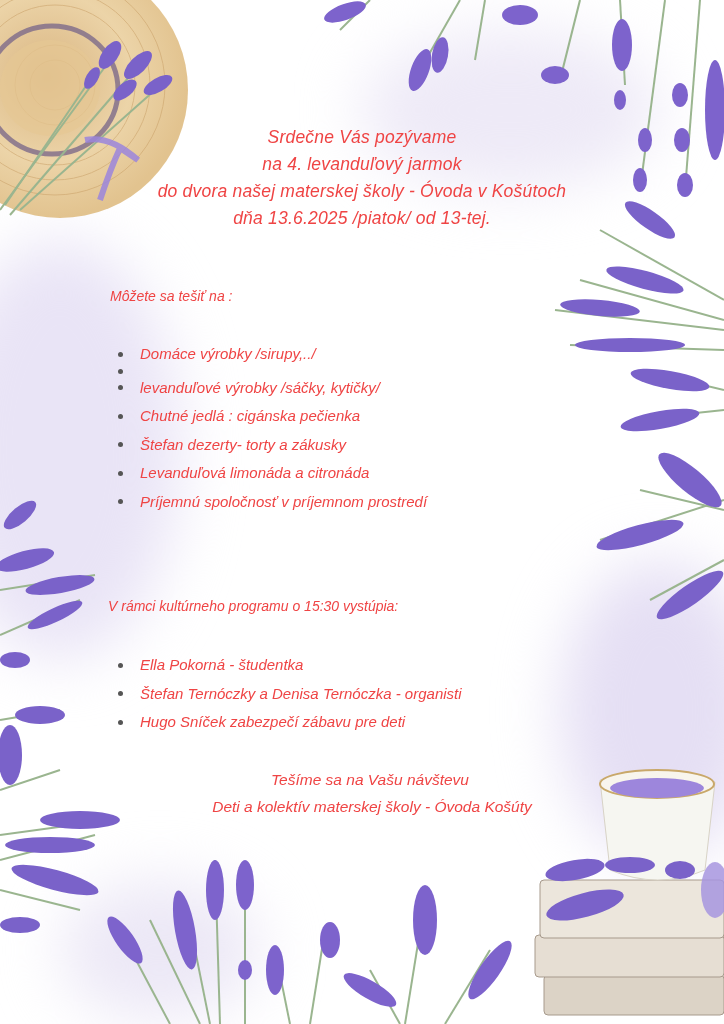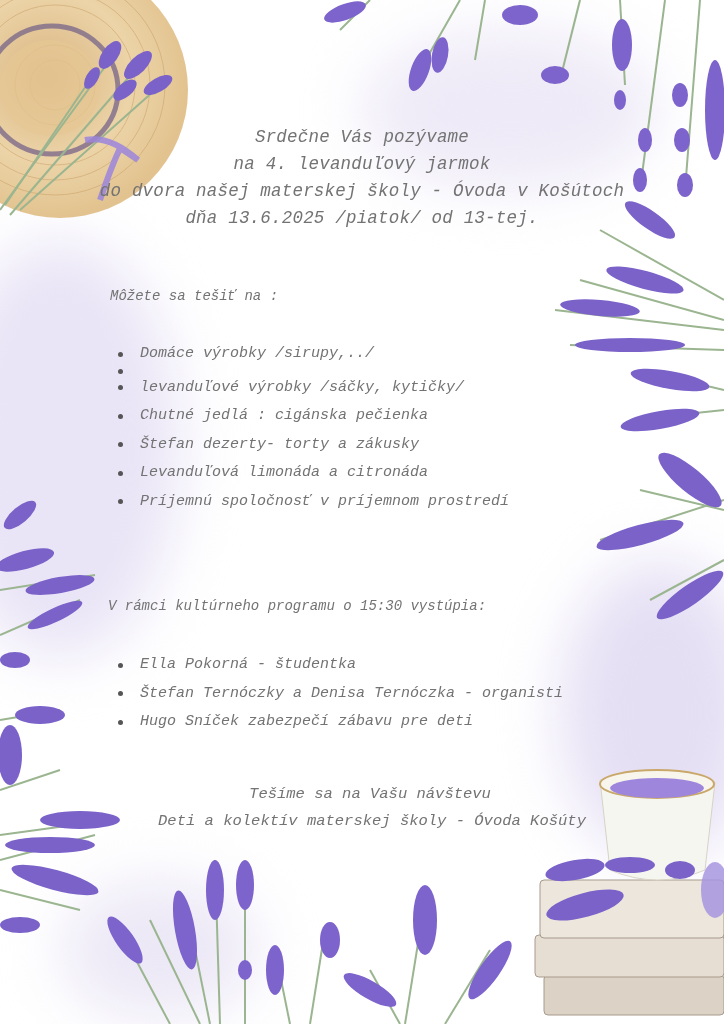--- a/index.html
+++ b/index.html
@@ -6,23 +6,23 @@
   body {
     width: 724px; height: 1024px; overflow: hidden; position: relative;
     background: #ffffff;
     font-family: "DejaVu Serif", serif;
   }
   .page { position: absolute; inset: 0; overflow: hidden; }
   .wash { position: absolute; border-radius: 50%; filter: blur(30px); }
   .deco { position: absolute; }
   .text-layer {
     position: absolute; inset: 0;
-    color: #737373;
+    color: #ef4444;
     font-style: italic;
-    font-family: Liberation Mono, monospace;
+    font-family: Liberation Sans, sans-serif;
   }
   .title {
     position: absolute; left: 0; right: 0; top: 124px;
     text-align: center; font-size: 17.5px; line-height: 27px;
     letter-spacing: 0.2px;
   }
   .title div { white-space: nowrap; }
   .section-label {
     position: absolute; left: 110px; font-size: 14px; white-space: nowrap;
   }
@@ -32,21 +32,21 @@
   }
   ul.list li { white-space: nowrap; display: flex; align-items: center; text-align: center; }
   ul.list li .bullet {
     display: inline-block; width: 5px; height: 5px; border-radius: 50%;
     background: #555; margin-right: 17px; flex: none;
   }
   .closing {
     position: absolute; left: 0; right: 0; top: 766px; text-align: center;
     font-size: 15.5px; line-height: 27px;
   }
-  .closing .l1 { padding-left: 16px; margin-top: 15px; }
+  .closing .l1 { padding-left: 16px; }
   .closing .l2 { padding-left: 20px; }
 </style>
 </head>
 <body>
 
 <div class="page">
 
   <div class="wash" style="left:-60px;top:240px;width:240px;height:420px;background:#e9e4f6;"></div>
   <div class="wash" style="left:360px;top:30px;width:300px;height:160px;background:#eeeaf7;"></div>
   <div class="wash" style="left:560px;top:560px;width:200px;height:300px;background:#e5dff4;"></div>

